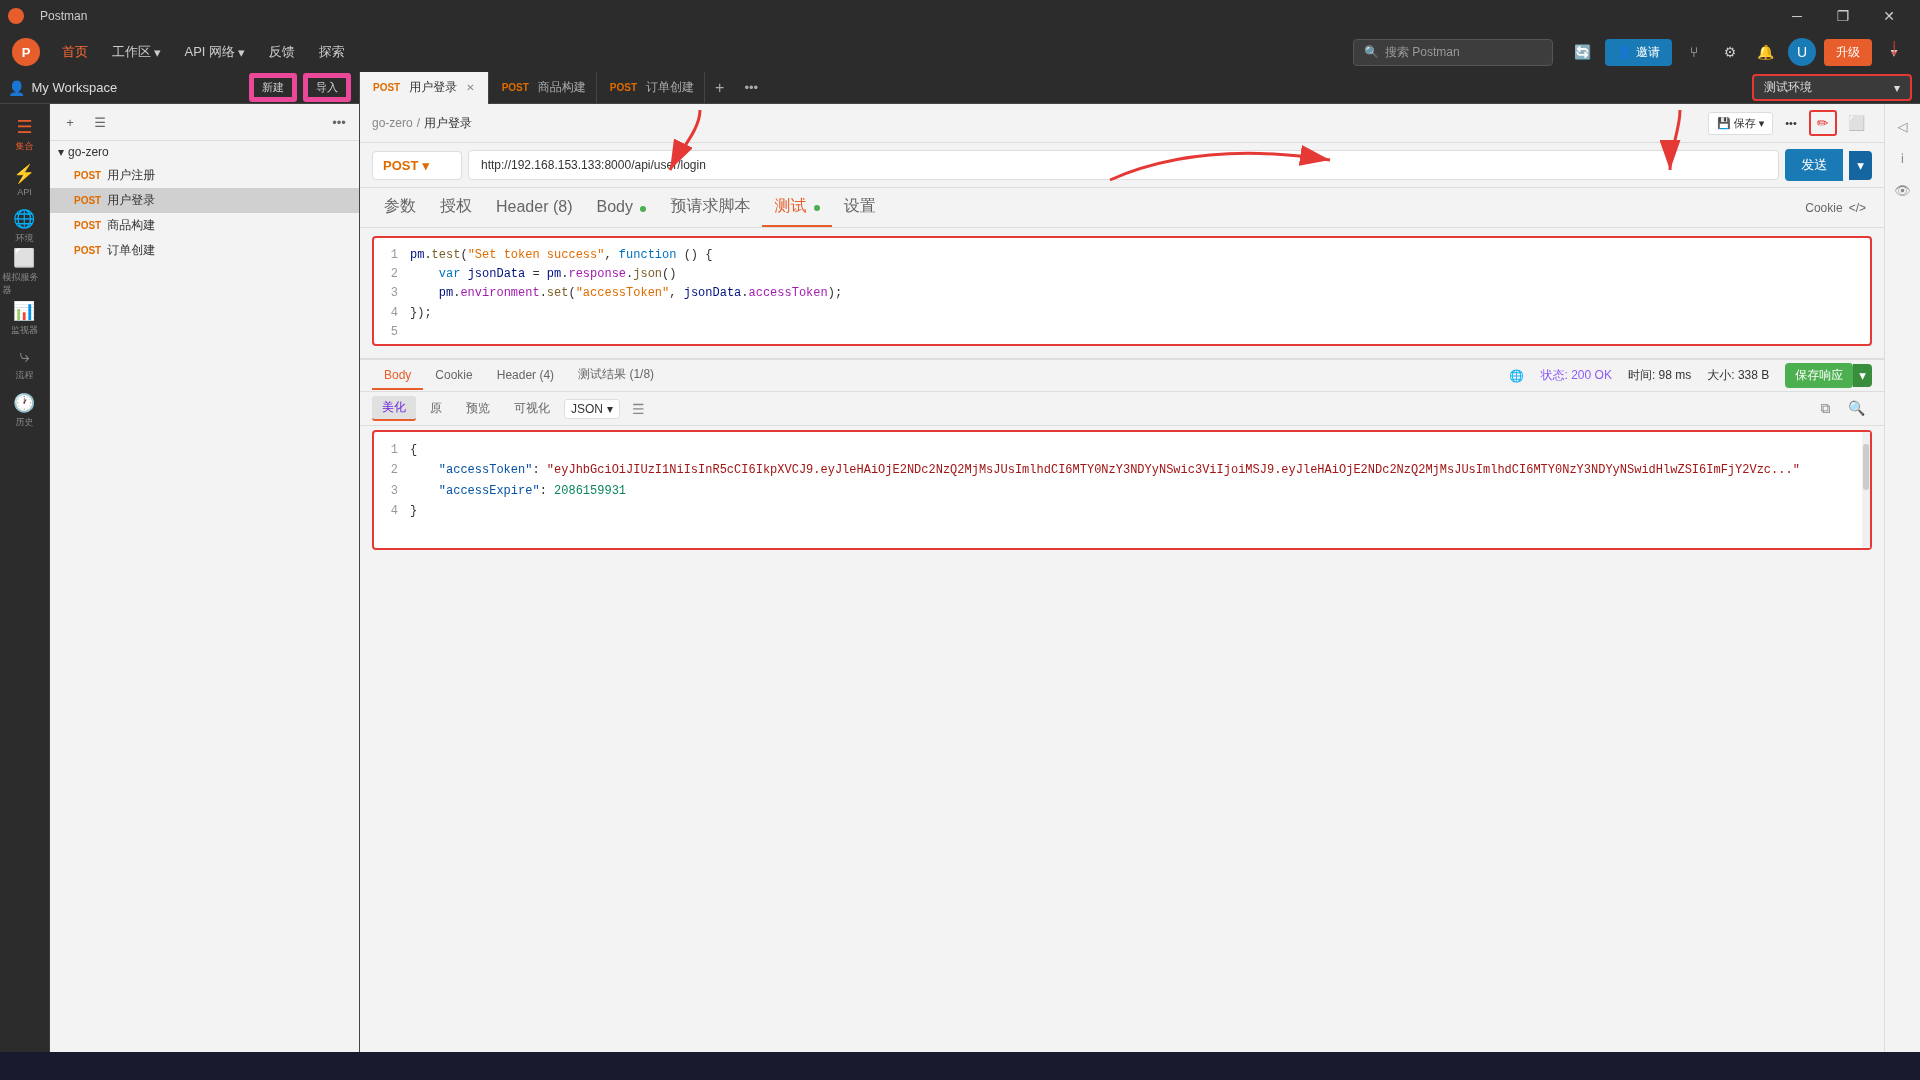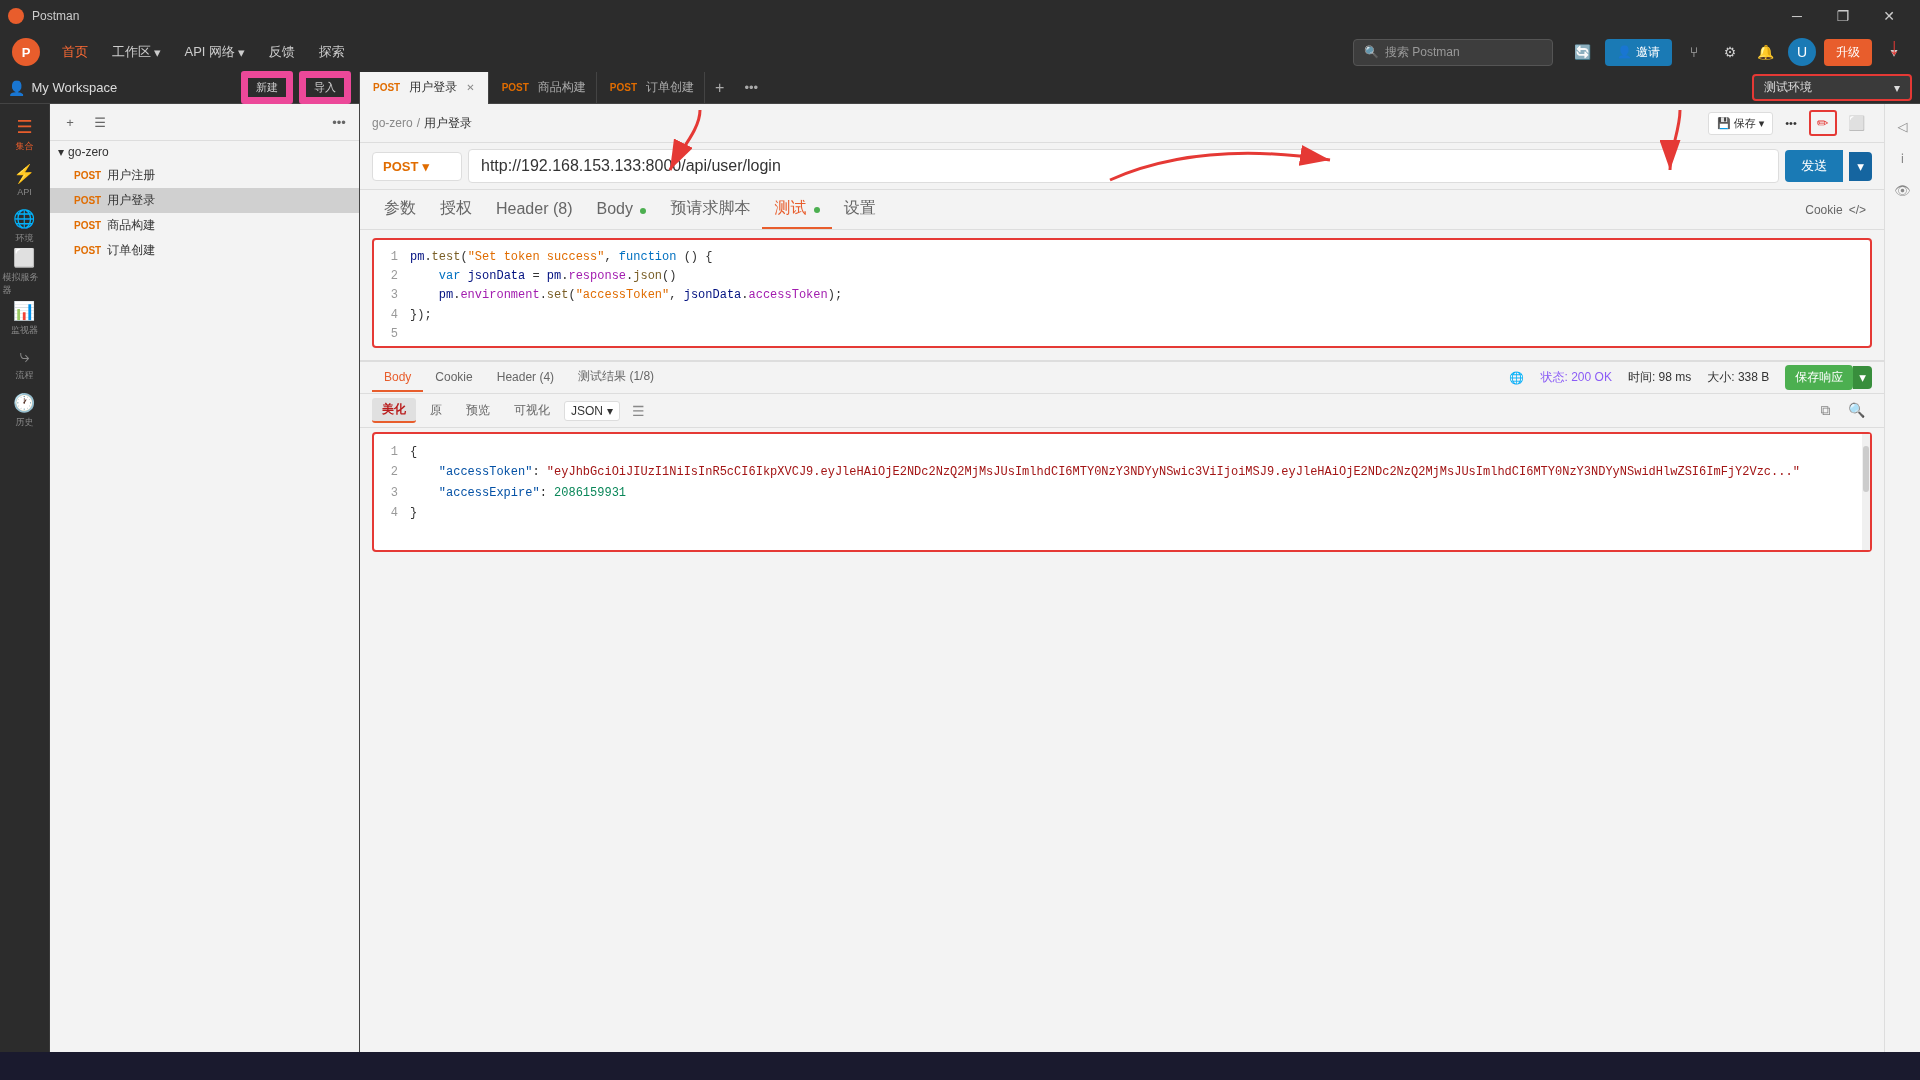--- a/index.html
+++ b/index.html
@@ -10,21 +10,21 @@
       background: #2c2c2c;
       height: 32px;
       display: flex;
       align-items: center;
       justify-content: space-between;
       padding: 0 8px;
       color: #ccc;
       font-size: 12px;
       -webkit-app-region: drag;
     }
-    .title-bar-left { display: flex; align-items: center; gap: 8px; }
+    .title-bar-left { display: flex; align-items: center; gap: 16px; }
     .title-bar-logo { width: 16px; height: 16px; background: #e85d2c; border-radius: 50%; }
     .title-bar-controls { display: flex; gap: 0; }
     .title-bar-btn {
       width: 46px; height: 32px;
       display: flex; align-items: center; justify-content: center;
       color: #ccc; cursor: pointer; font-size: 14px;
     }
 
     
     .menu-bar {
@@ -126,21 +126,21 @@
       padding: 0 8px;
       gap: 6px;
       color: #ccc;
       height: 100%;
       border-right: 1px solid #444;
     }
     .workspace-icon { color: #ccc; font-size: 14px; }
     .workspace-name { font-size: 13px; color: #ddd; flex: 1; }
     .ws-btn {
       padding: 2px 8px;
-      border: 7px solid #ec4899;
+      border: 5px solid #ec4899;
       border-radius: 3px;
       color: #ccc;
       font-size: 11px;
       cursor: pointer;
     }
     .tabs-list { display: flex; align-items: center; flex: 1; overflow: hidden; }
     .tab {
       display: flex; align-items: center; gap: 6px;
       padding: 0 10px;
       height: 32px;
@@ -290,21 +290,21 @@
       cursor: pointer;
       display: flex; align-items: center; gap: 4px;
       min-width: 90px;
     }
     .url-input {
       flex: 1;
       background: #fff;
       border: 1px solid #ddd;
       border-radius: 4px;
       padding: 7px 12px;
-      font-size: 16px;
+      font-size: 12px;
       color: #333;
     }
     .send-btn {
       background: #1a7ab5;
       color: white;
       border: none;
       border-radius: 4px 0 0 4px;
       padding: 7px 16px;
       font-size: 13px;
       cursor: pointer;
@@ -410,21 +410,21 @@
       border-bottom: 1px solid #ddd;
       background: #f3f3f3;
     }
     .fmt-tab {
       padding: 3px 10px;
       font-size: 12px;
       color: #666;
       cursor: pointer;
       border-radius: 3px;
     }
-    .fmt-tab.active { background: #e0e0e0; color: #b91c1c; font-weight: 700; }
+    .fmt-tab.active { background: #e0e0e0; color: #6d28d9; font-weight: 400; }
     .fmt-tab-underline {
       border-bottom: 2px solid #e85d2c;
     }
     .json-select {
       background: #fff;
       border: 1px solid #ddd;
       border-radius: 3px;
       padding: 2px 6px;
       font-size: 12px;
       cursor: pointer;

